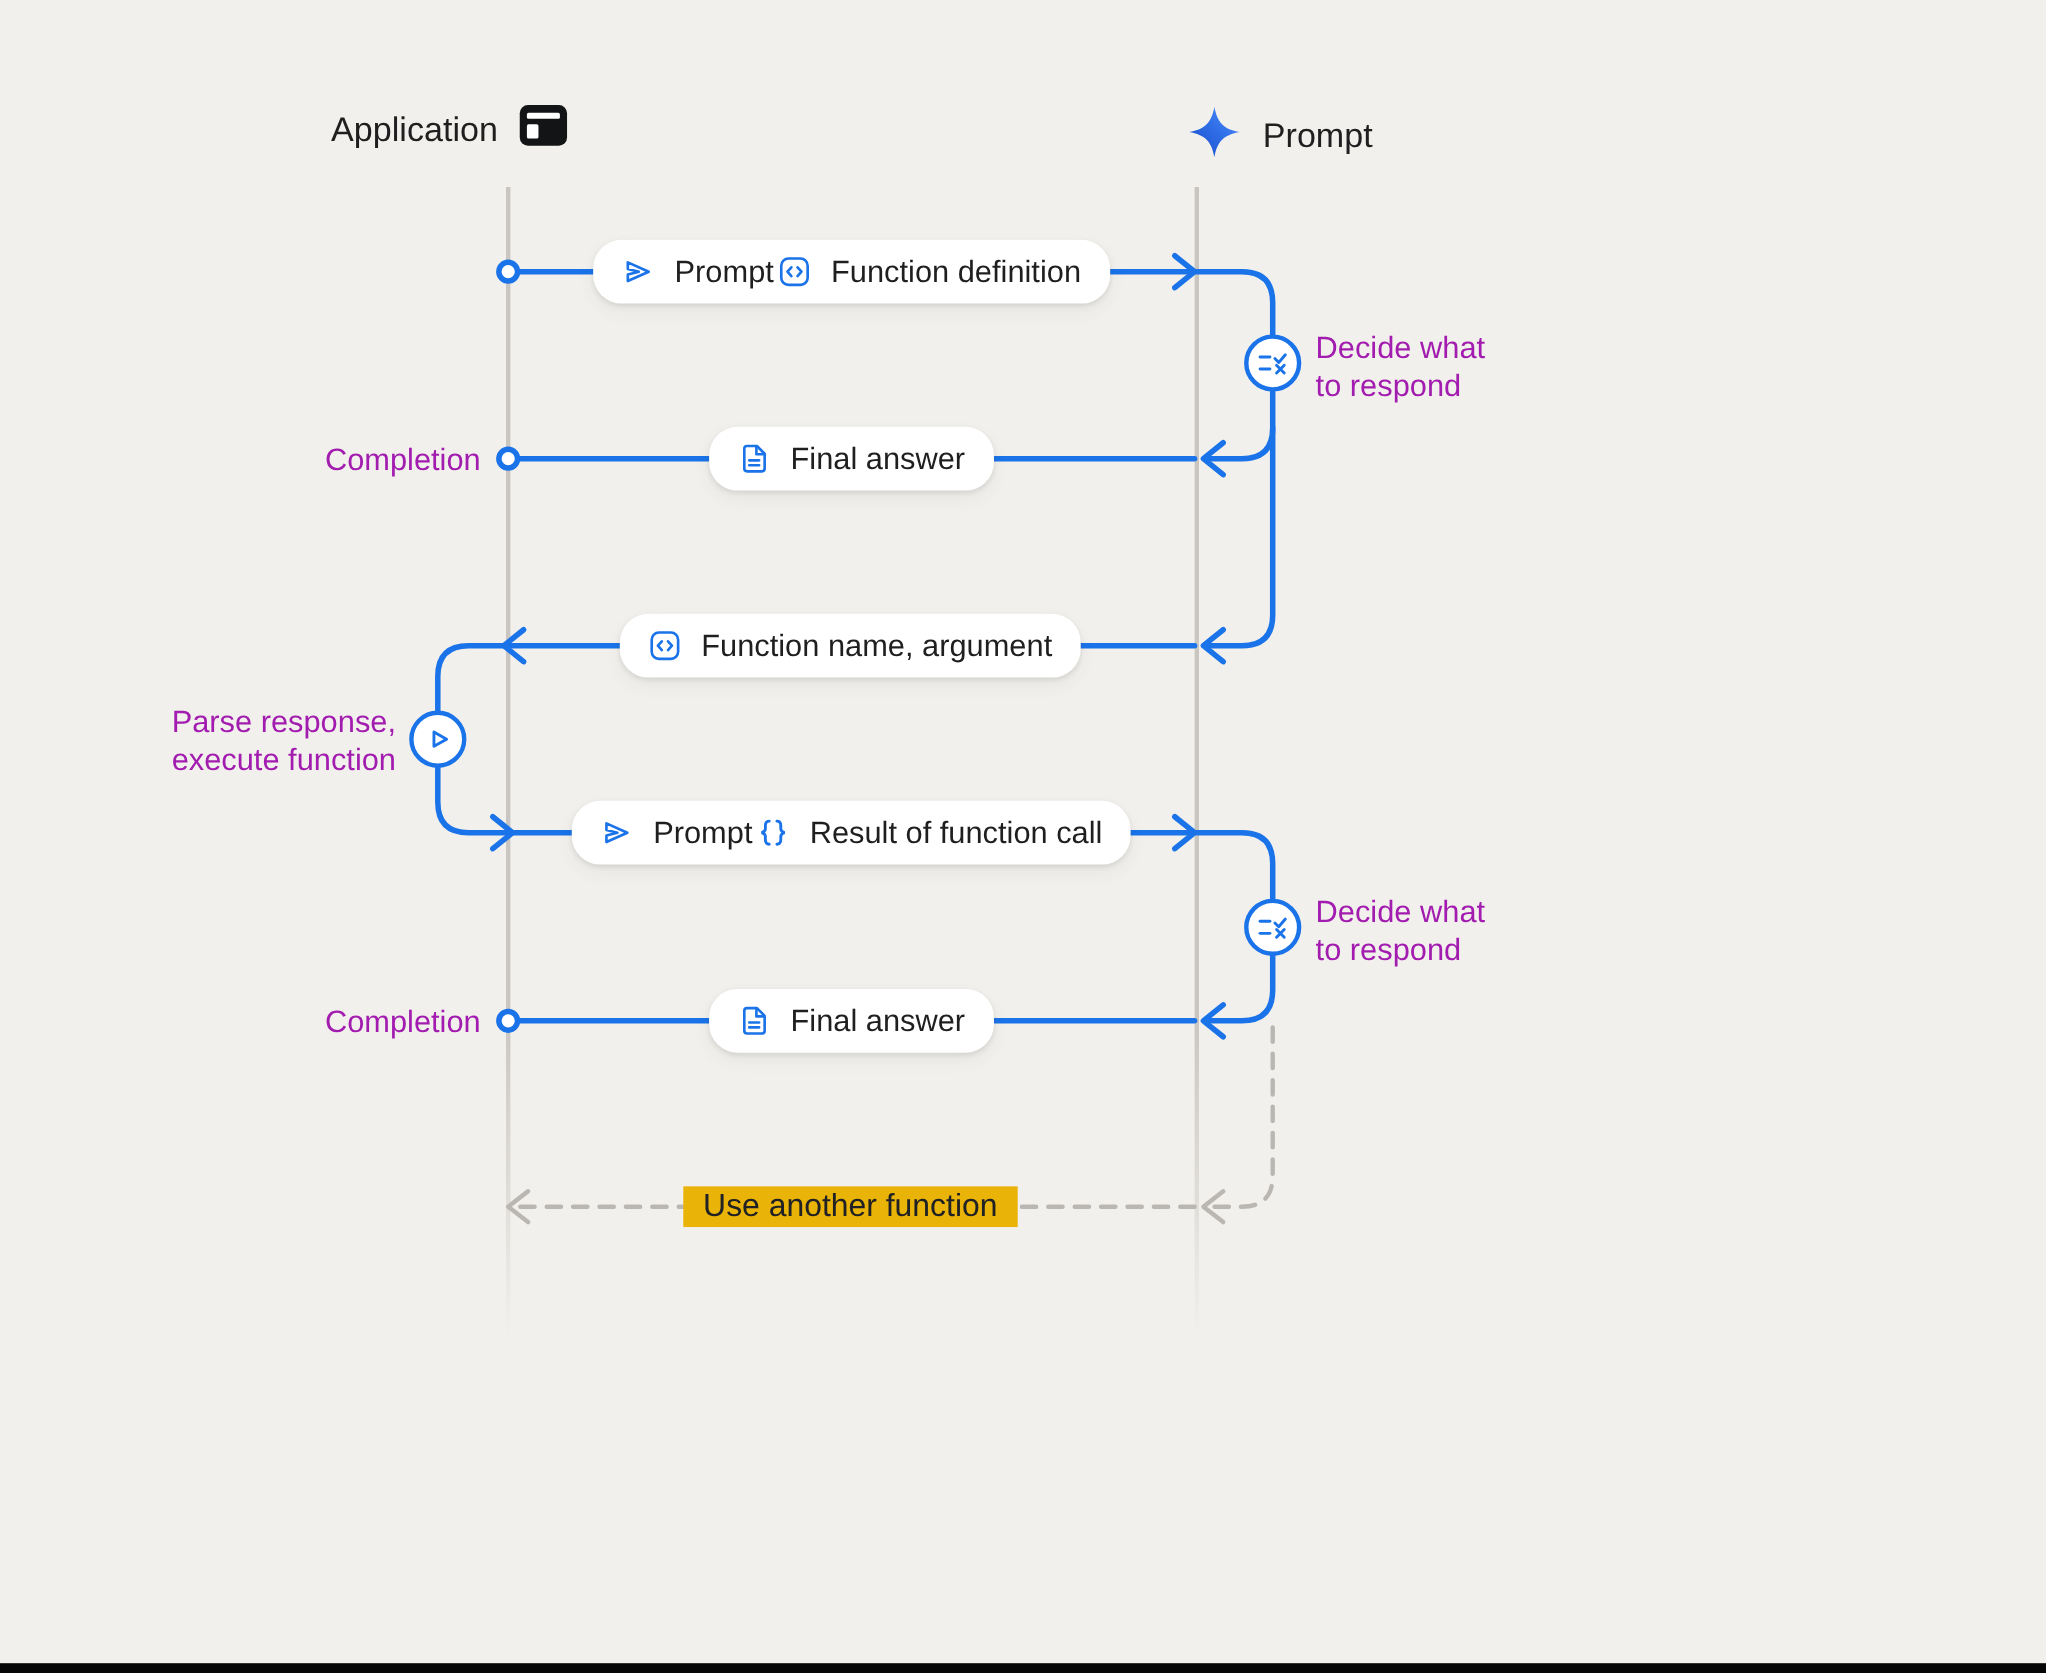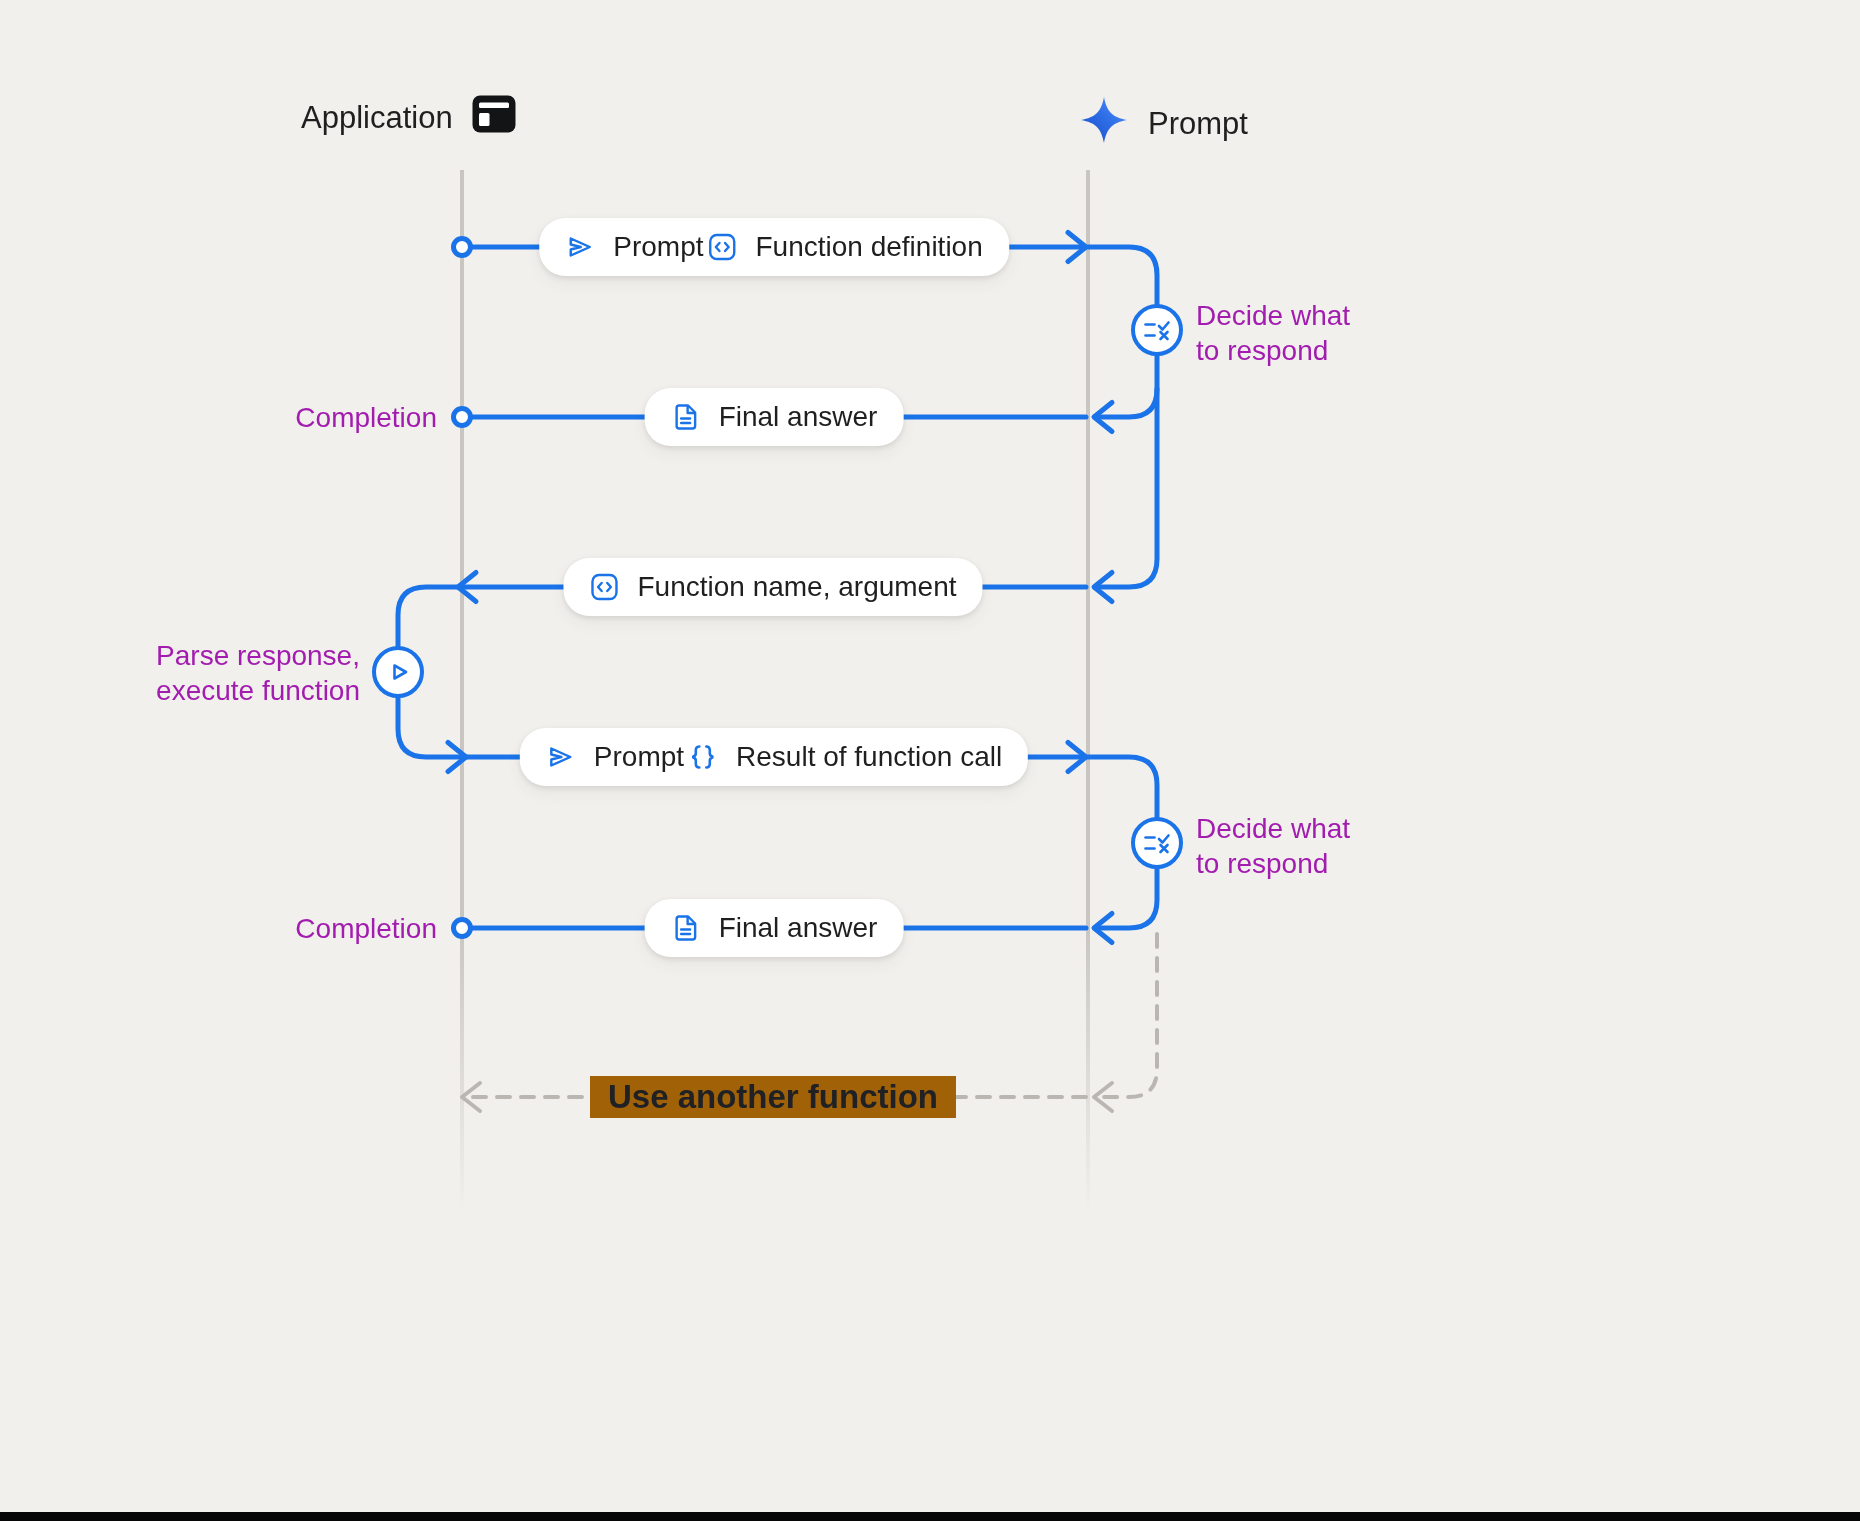--- a/index.html
+++ b/index.html
@@ -33,21 +33,21 @@
     position:absolute;transform:translate(-50%,-50%);
     width:12px;height:12px;border:5px solid #1a73e8;border-radius:50%;
     background:#ffffff;z-index:4;
   }
   .blue-note{
     position:absolute;color:#a21caf;font-size:28px;font-weight:500;
     line-height:35px;white-space:pre-line;z-index:2;
   }
   .loop-note{
     position:absolute;transform:translate(-50%,-50%);
-    background:#a16207;padding:2px 18px;font-size:33px;font-weight:700;
+    background:#eab308;padding:2px 18px;font-size:29px;font-weight:400;
     color:#202124;z-index:2;white-space:nowrap;
   }
   .bottom-bar{position:absolute;left:0;bottom:0;width:100%;height:9px;background:#060606;z-index:6;}
 </style>
 </head>
 <body>
 
 <div class="canvas">
 
   <div class="lifeline" style="left:460px;"></div>

